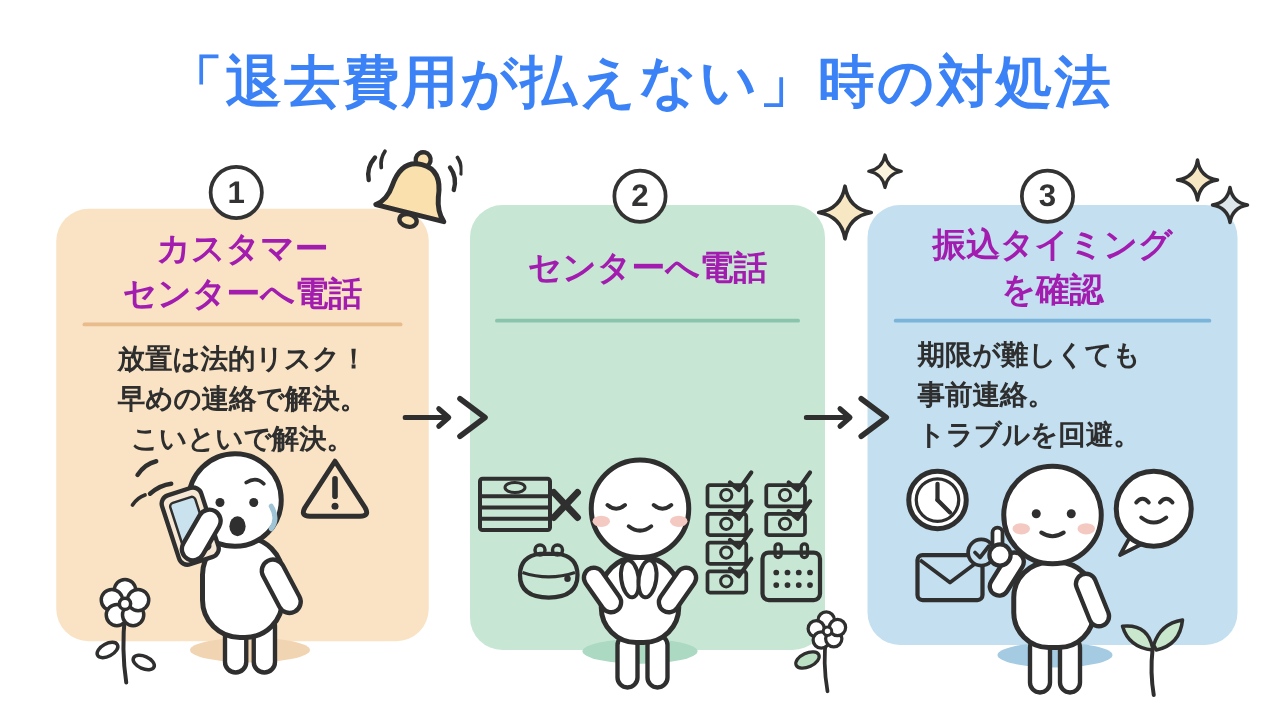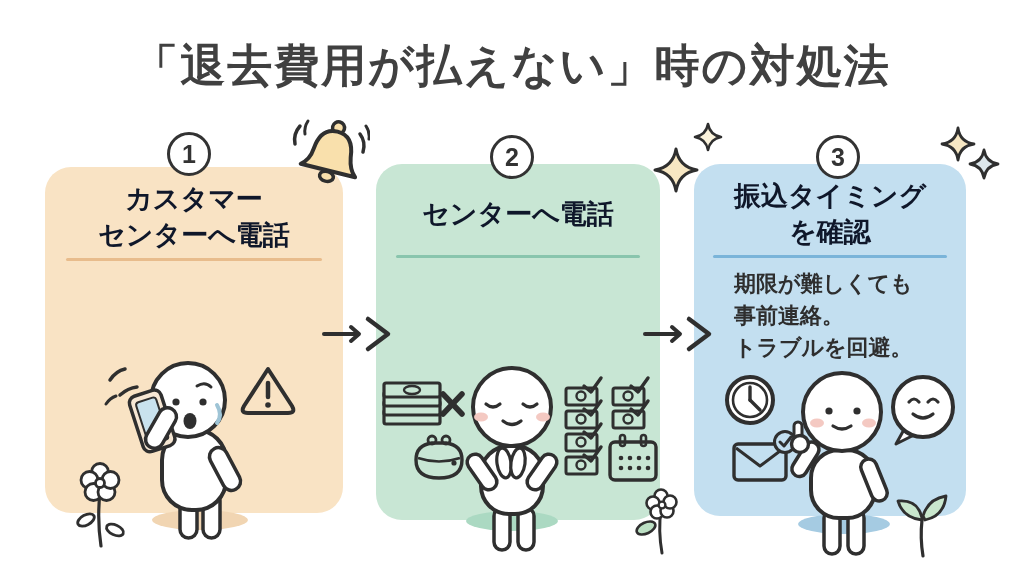--- a/index.html
+++ b/index.html
@@ -13,25 +13,25 @@
     position:absolute;top:36px;left:0;width:1024px;
     text-align:center;font-size:45px;font-weight:800;
     letter-spacing:2px;color:#474747;
   }
   .panel{
     position:absolute;border-radius:26px;box-sizing:border-box;
     padding-top:14px;
   }
   .panel-1{left:45px;top:167px;width:298px;height:346px;}
   .panel-2{left:376px;top:164px;width:284px;height:356px;}
-  .panel-3{left:694px;top:164px;width:272px;height:352px;}
+  .panel-3{left:694px;top:164px;width:296px;height:352px;}
   .panel-title{
     height:74px;display:flex;align-items:center;justify-content:center;
     text-align:center;white-space:pre-line;
-    font-size:27px;font-weight:700;line-height:1.32;color:#0f172a;
+    font-size:27px;font-weight:700;line-height:1.32;color:#a21caf;
   }
   .divider{height:3px;border-radius:2px;margin:3px auto 10px auto;width:86%;}
   .panel-body{
     text-align:center;white-space:pre-line;
     font-size:22px;font-weight:700;line-height:1.45;color:#2e2e2e;
   }
   .panel-3 .panel-body{text-align:left;padding-left:40px;}
   .num-circle{
     position:absolute;width:44px;height:44px;border-radius:50%;
     background:#ffffff;border:3px solid #333333;box-sizing:border-box;
@@ -42,26 +42,29 @@
   .num-2{left:490px;top:135px;}
   .num-3{left:816px;top:135px;}
   .art{position:absolute;z-index:3;}
   .deco{position:absolute;z-index:6;}
 </style>
 </head>
 <body>
 
 <div id="stage">
 
-  <div class="main-title" style="color: #404040;">「退去費用が払えない」時の対処法</div>
+  <div class="main-title" style="color: #3b82f6;">「退去費用が払えない」時の対処法</div>
 
   <div class="panel panel-1" style="background: rgb(249, 227, 196);">
     <div class="panel-title">カスタマー
 センターへ電話</div>
     <div class="divider" style="background: rgb(232, 188, 140);"></div>
+    <div class="panel-body">放置は法的リスク！
+早めの連絡で解決。
+こいといで解決。</div>
   </div>
 
   <div class="panel panel-2" style="background: rgb(200, 230, 212);">
     <div class="panel-title">センターへ電話</div>
     <div class="divider" style="background: rgb(137, 197, 173);"></div>
   </div>
 
   <div class="panel panel-3" style="background: rgb(195, 223, 240);">
     <div class="panel-title">振込タイミング
 を確認</div>

